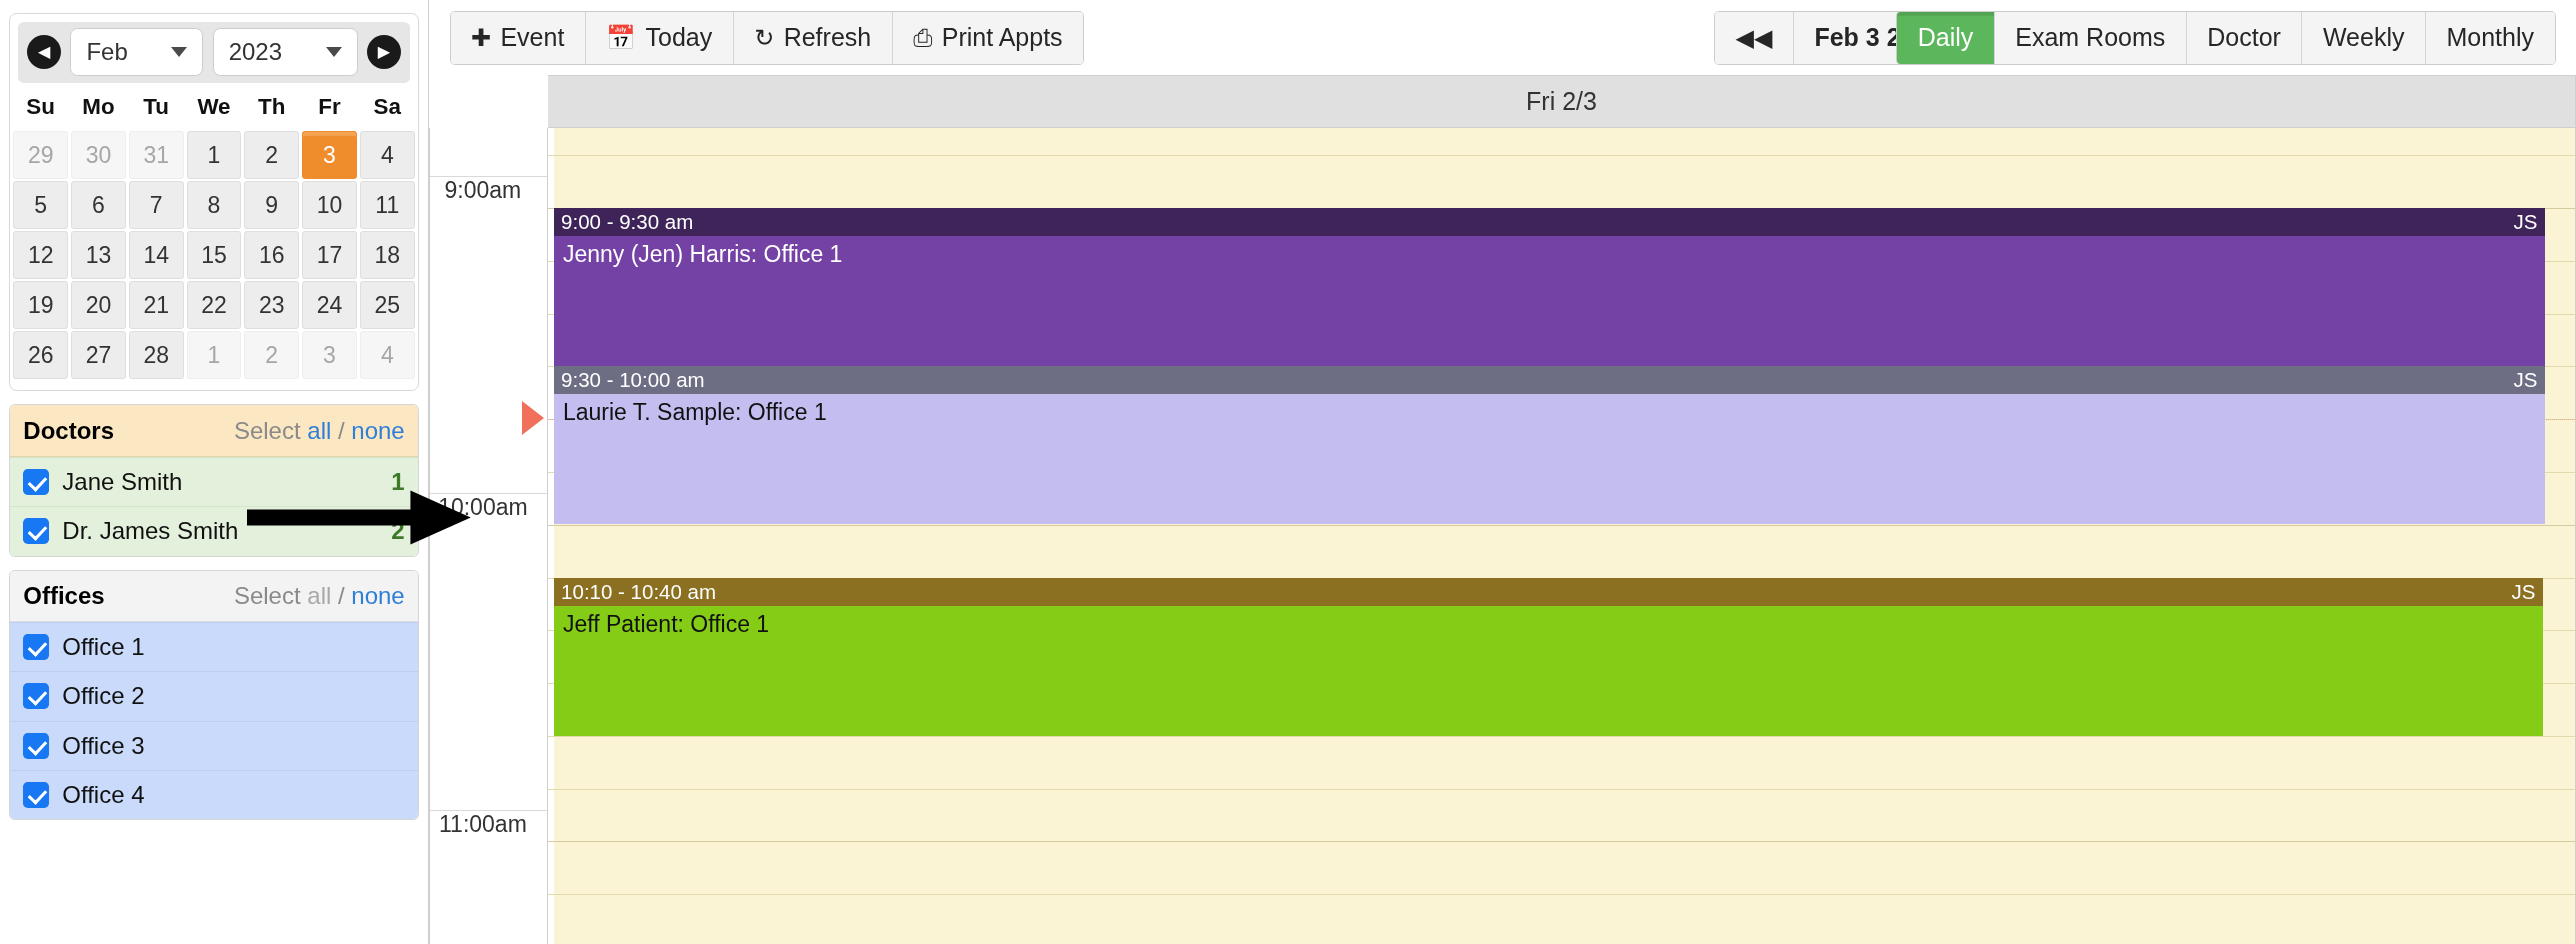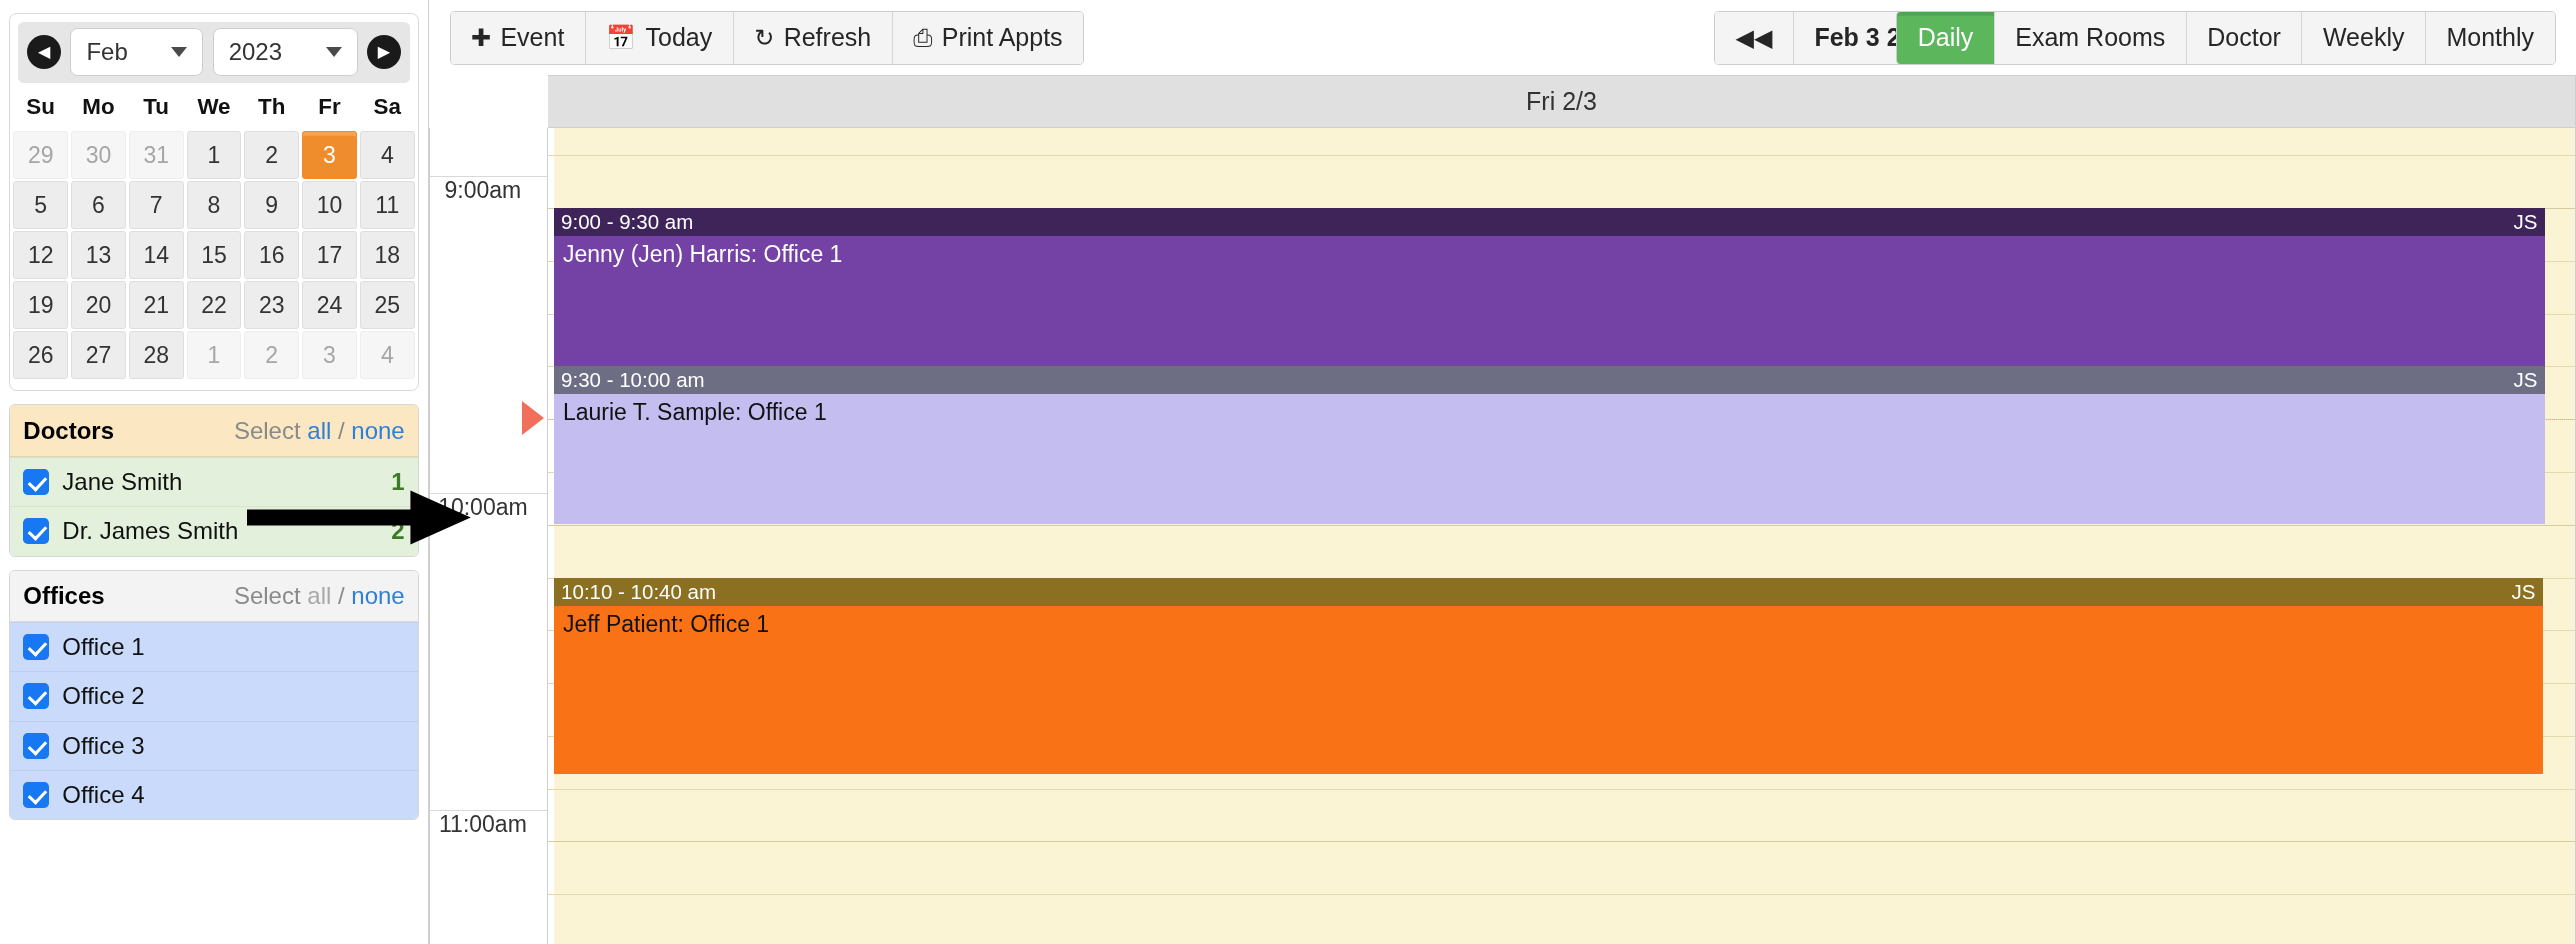--- a/index.html
+++ b/index.html
@@ -432,21 +432,21 @@
                 </div>
                 <div class="ev-body" style="color: #ffffff;">Jenny (Jen) Harris: Office 1</div>
               </div>
               <div class="event" style="top: 238px; height: 158px; left: 5.6px; right: 30px; background: rgb(195, 189, 240);">
                 <div class="ev-head" style="background: rgb(109, 109, 132); color: rgb(255, 255, 255);">
                   <span>9:30 - 10:00 am</span>
                   <span>JS</span>
                 </div>
                 <div class="ev-body" style="color: rgb(17, 17, 17);">Laurie T. Sample: Office 1</div>
               </div>
-              <div class="event" style="top: 450px; height: 196px; left: 5.6px; right: 32px; background: #f97316;">
+              <div class="event" style="top: 450px; height: 158px; left: 5.6px; right: 32px; background: #84cc16;">
                 <div class="ev-head" style="background: rgb(138, 112, 32); color: rgb(255, 255, 255);">
                   <span>10:10 - 10:40 am</span>
                   <span>JS</span>
                 </div>
                 <div class="ev-body" style="color: rgb(17, 17, 17);">Jeff Patient: Office 1</div>
               </div>
             </div>
           <div id="nowmark" style="top: 273px; left: 93px;"></div>
         </div>
       </div>

